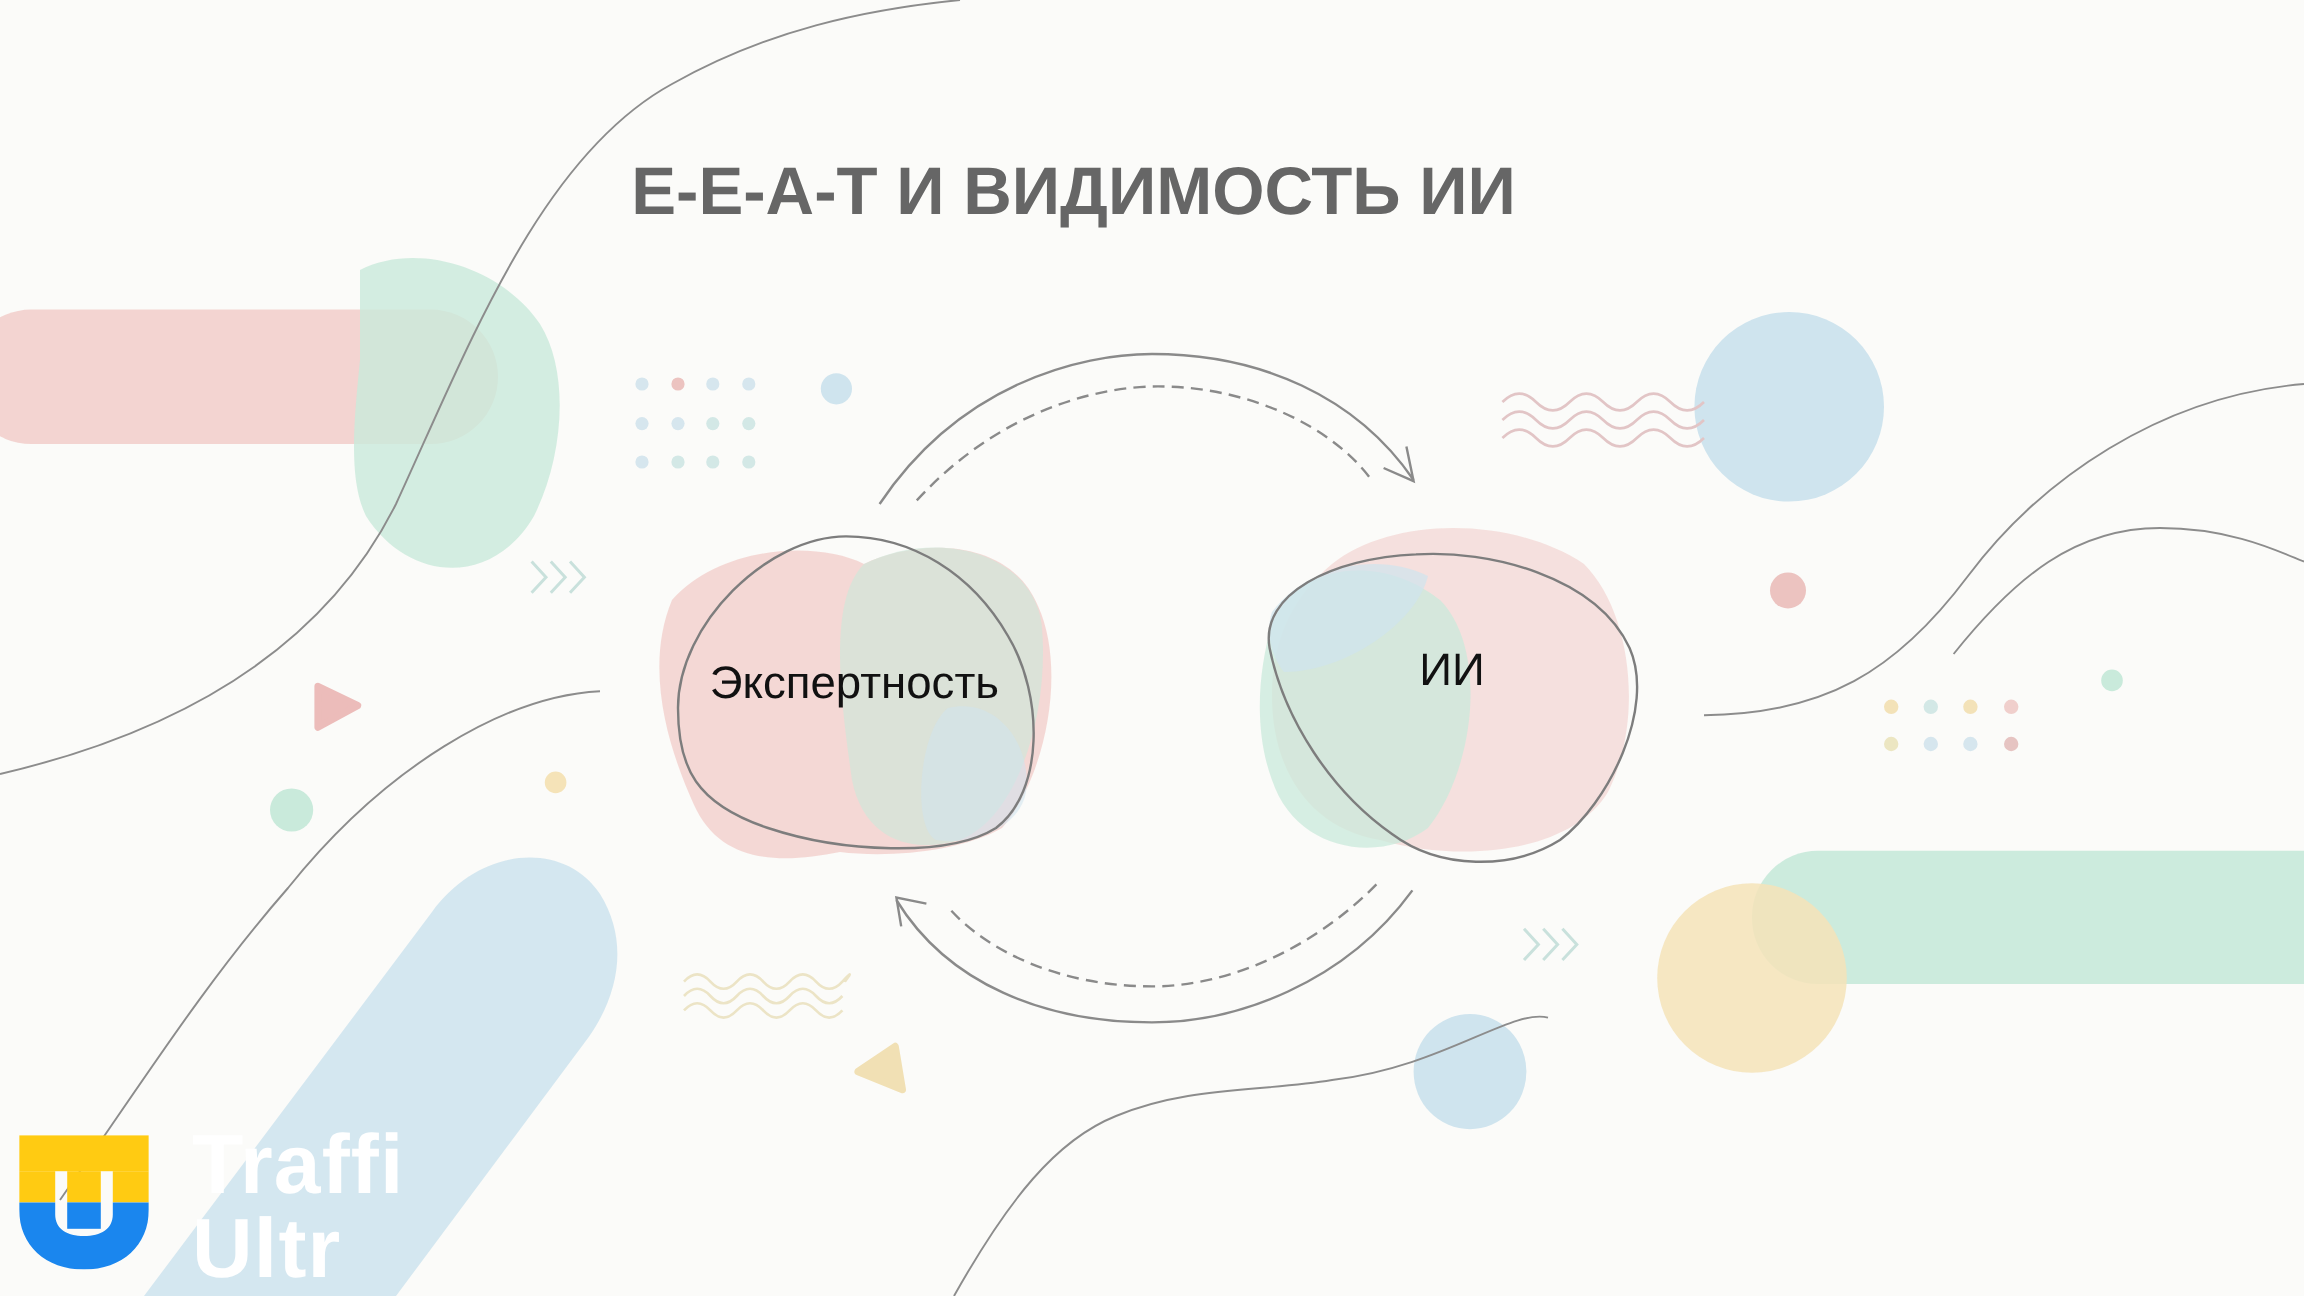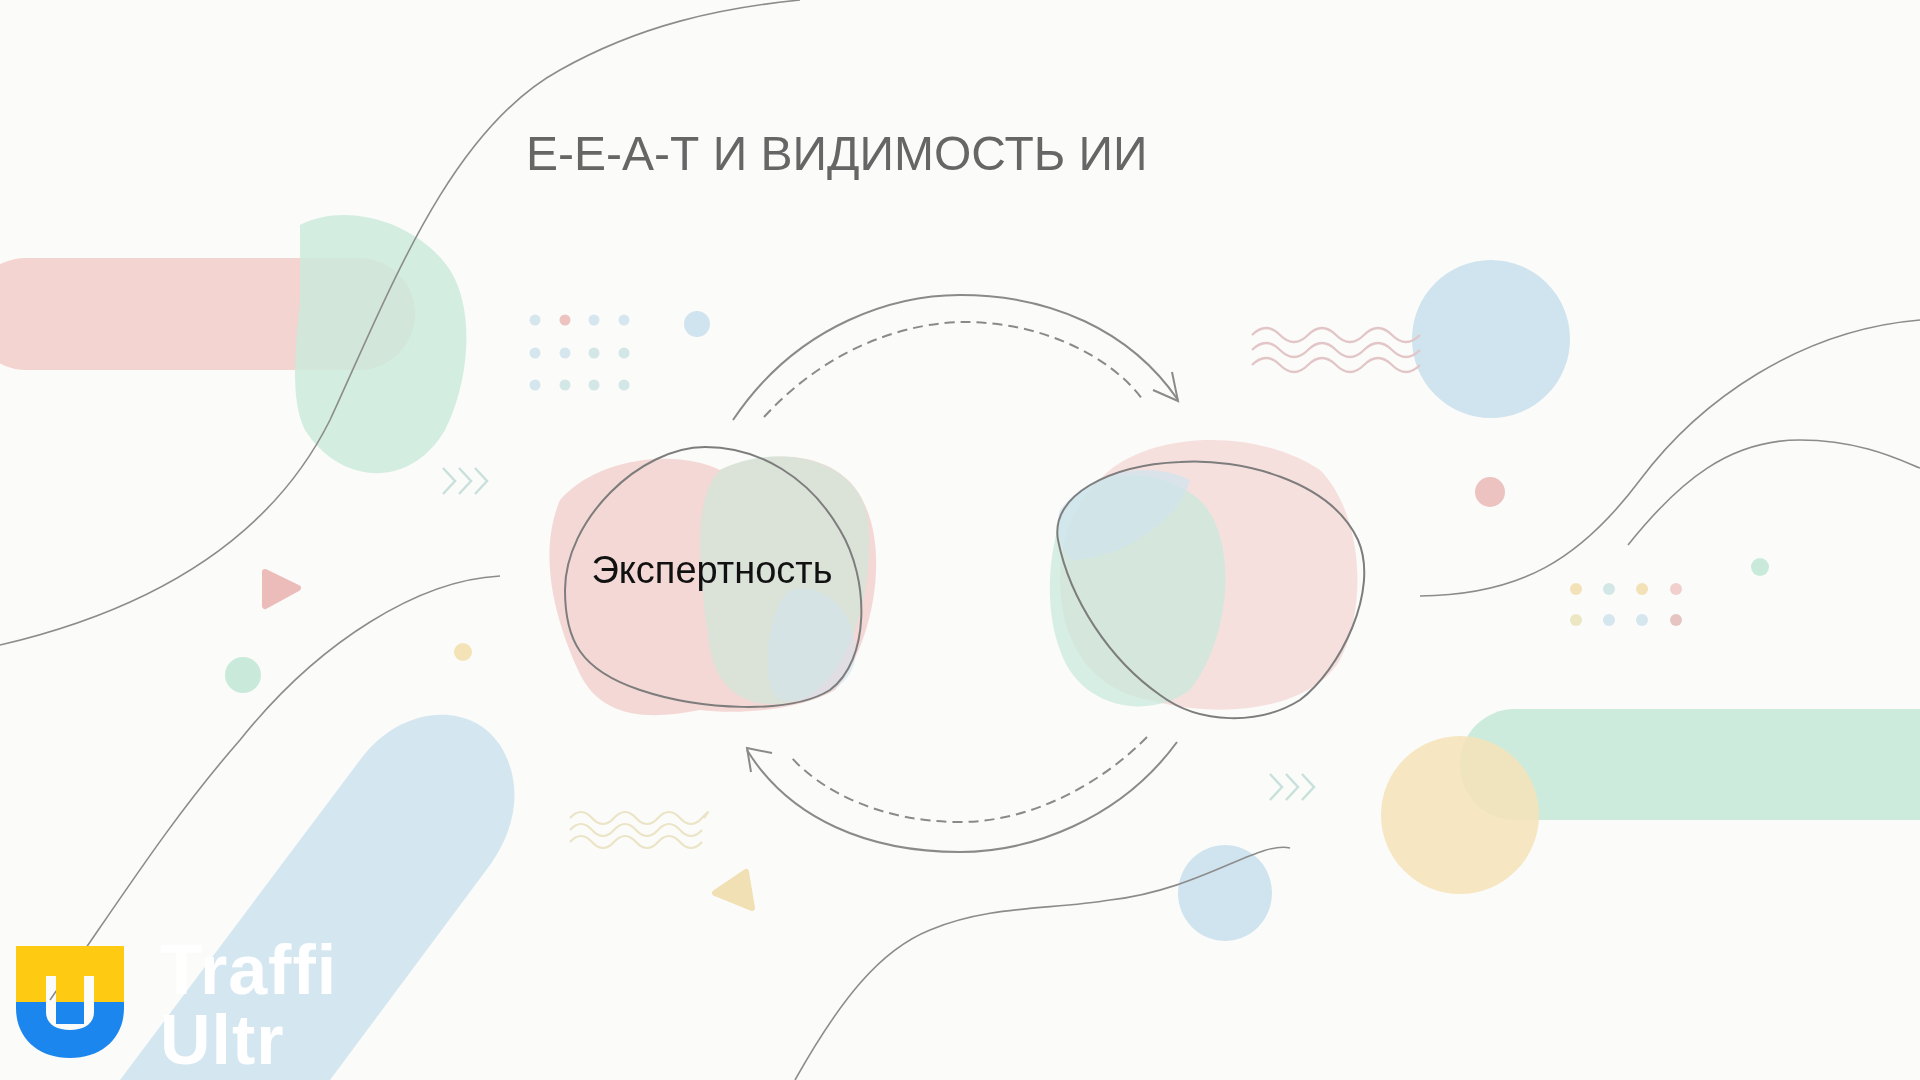--- a/index.html
+++ b/index.html
@@ -1,18 +1,18 @@
 <!DOCTYPE html>
 <html><head>
 <meta charset="utf-8">
 <style>
   html,body{margin:0;padding:0;}
   body{width:1920px;height:1080px;overflow:hidden;background:#fbfbf9;position:relative;font-family:"Liberation Sans",sans-serif;}
   #bg{position:absolute;left:0;top:0;width:1920px;height:1080px;}
-  .title{position:absolute;left:526px;top:126px;font-size:48px;color:#666666;letter-spacing:0px;white-space:nowrap;font-weight:normal;}
+  .title{position:absolute;left:526px;top:126px;font-size:56px;color:#666666;letter-spacing:0px;white-space:nowrap;font-weight:bold;}
   .node-label{position:absolute;color:#111;font-size:38px;text-align:center;line-height:46px;white-space:nowrap;}
   .logo{position:absolute;left:16px;top:946px;width:108px;height:112px;}
   .logo-text{position:absolute;left:160px;top:935px;color:#ffffff;font-size:70px;font-weight:bold;line-height:70px;letter-spacing:1px;}
   .logo-clip{position:absolute;left:150px;top:930px;width:200px;height:150px;overflow:hidden;}
 </style>
 </head>
 <body>
 
 <svg id="bg" viewBox="0 0 1920 1080" xmlns="http://www.w3.org/2000/svg">
 
@@ -120,20 +120,21 @@
     <path d="M1147,737 C1100,785 1030,822 960,822 C880,822 820,790 791,757" stroke-width="2" stroke-dasharray="10,6"></path>
   </g>
 </svg>
 
 <div class="title">Е-Е-А-Т И ВИДИМОСТЬ ИИ</div>
 
 <div class="node-label" style="left:588px;top:547px;width:248px;">
   <div>Экспертность</div>
 </div>
 <div class="node-label" style="left:1080px;top:536px;width:260px;">
+  <div>ИИ</div>
 </div>
 
 <svg class="logo" viewBox="0 0 108 112" xmlns="http://www.w3.org/2000/svg">
   <rect x="0" y="0" width="108" height="30" fill="#ffcb12"></rect>
   <rect x="0" y="30" width="30" height="26" fill="#ffcb12"></rect>
   <rect x="78" y="30" width="30" height="26" fill="#ffcb12"></rect>
   <rect x="40" y="30" width="28" height="26" fill="#ffcb12"></rect>
   <path d="M0,56 L30,56 L30,66 C30,78 40,84 54,84 C68,84 78,78 78,66 L78,56 L108,56 L108,62 C108,92 86,112 54,112 C22,112 0,92 0,62 Z" fill="#1a86ee"></path>
   <rect x="40" y="56" width="28" height="22" fill="#1a86ee"></rect>
 </svg>

